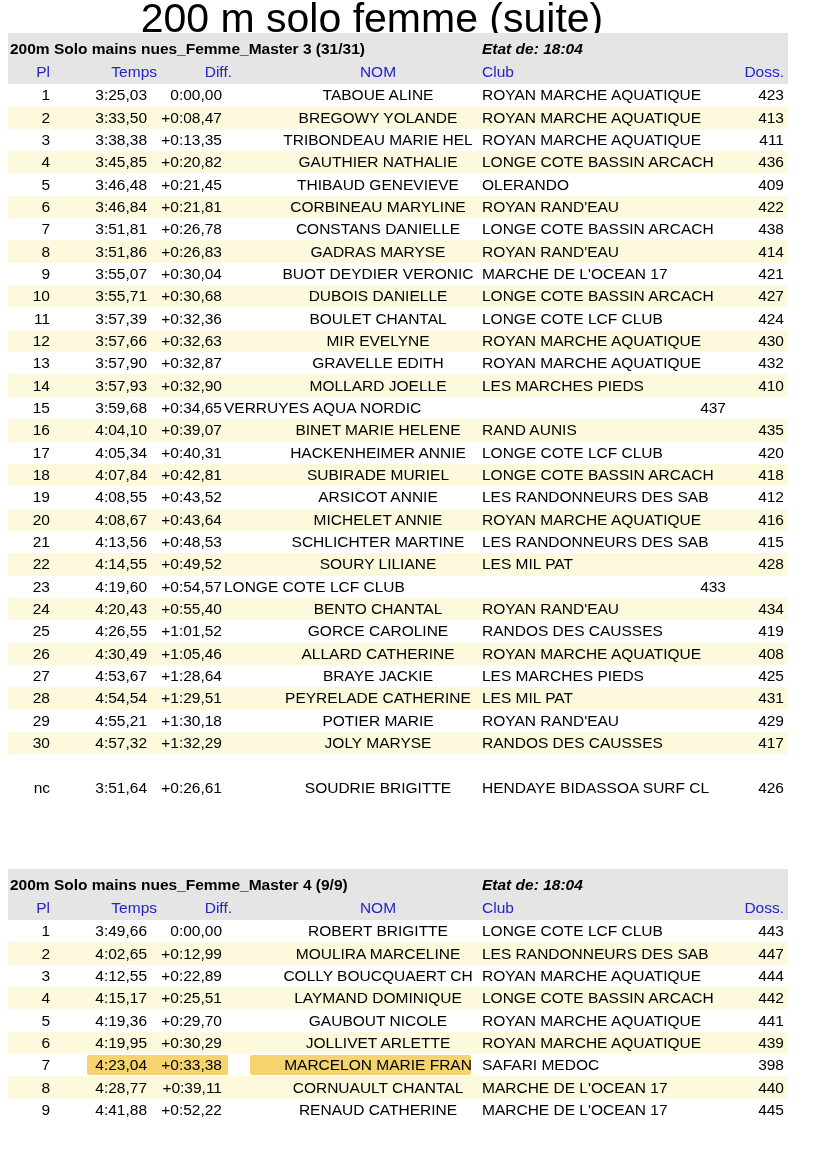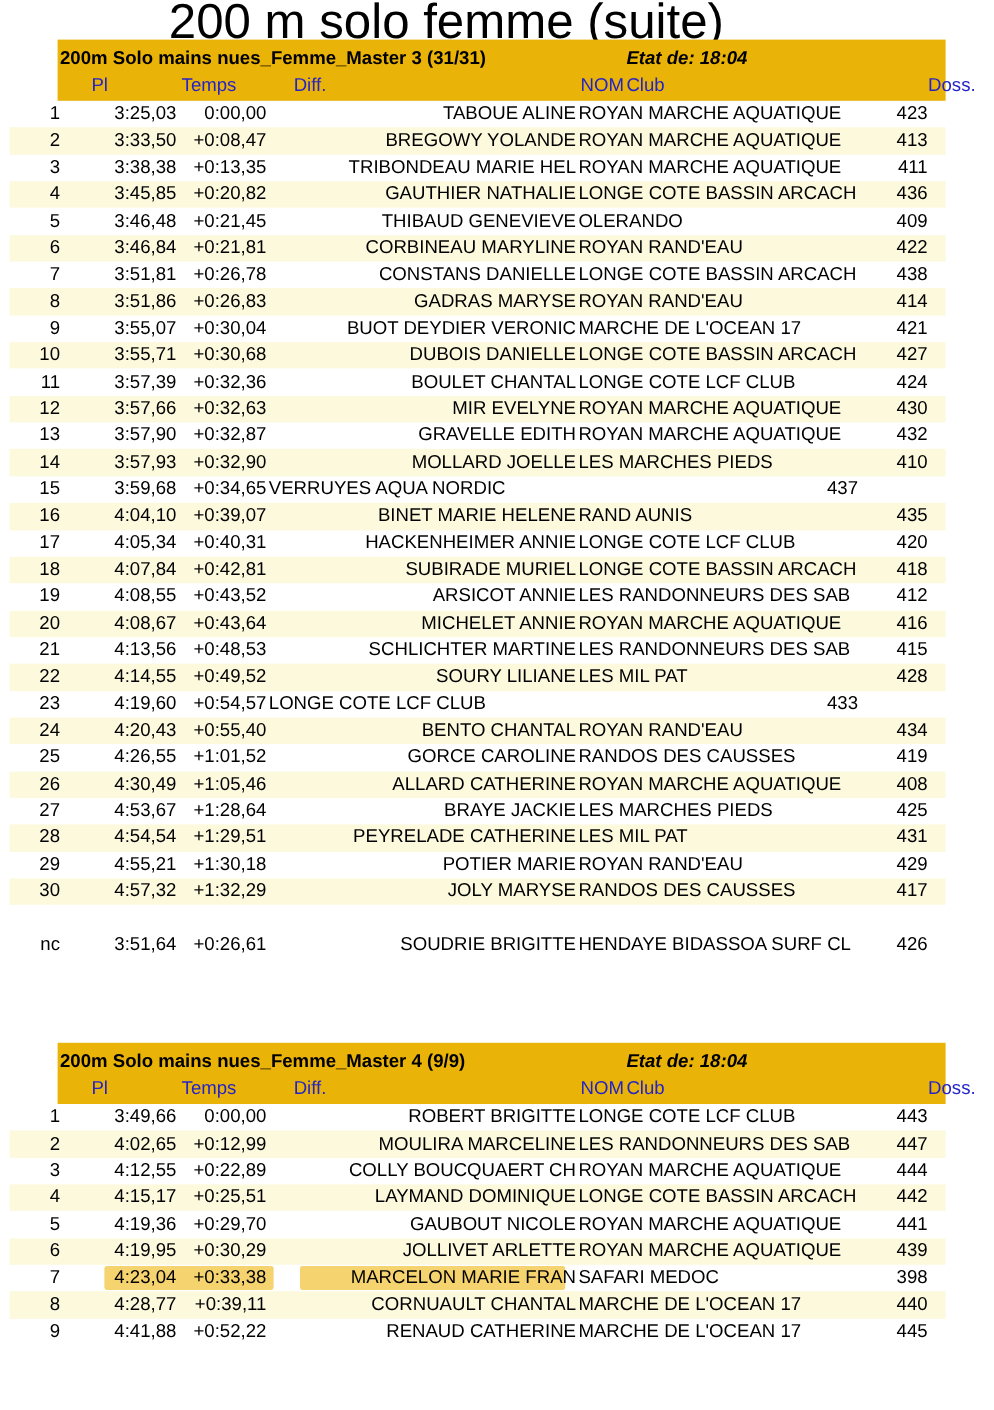--- a/index.html
+++ b/index.html
@@ -27,23 +27,22 @@
   }
   .rtable {
     position: absolute;
     left: 8px;
     width: 780px;
   }
   .rtable.t1 { top: 33px; }
   .rtable.t2 { top: 869px; }
 
   .band {
-    background: #eab308;
+    background: #e5e5e5;
     padding-top: 5px;
-    margin-left: 40px;
   }
   .section-row {
     display: grid;
     grid-template-columns: 472px auto;
     padding-left: 2px;
     height: 22px;
     align-items: center;
     font-size: 15.5px;
     font-weight: bold;
     white-space: nowrap;
@@ -61,23 +60,23 @@
   .header-row {
     height: 24px;
     color: #2323c8;
   }
   .header-row .c-temps,
   .header-row .c-diff { position: relative; left: 10px; }
 
   .c-pl    { text-align: right; padding-right: 3px; }
   .c-temps { text-align: right; }
   .c-diff  { text-align: right; }
-  .c-nom   { text-align: right; padding-left: 54px; overflow: hidden; }
+  .c-nom   { text-align: center; padding-left: 54px; overflow: hidden; }
   .c-club  { text-align: left; padding-left: 2px; overflow: hidden; }
-  .c-doss  { text-align: right; padding-right: 15px; }
+  .c-doss  { text-align: right; padding-right: 4px; }
 
   .rows .row {
     position: relative;
     height: 22.35px;
   }
   .rows .row.alt { background: #fcf9dd; }
   .rows .row > span { position: relative; z-index: 1; }
   .row.hl::before,
   .row.hl::after {
     content: "";

